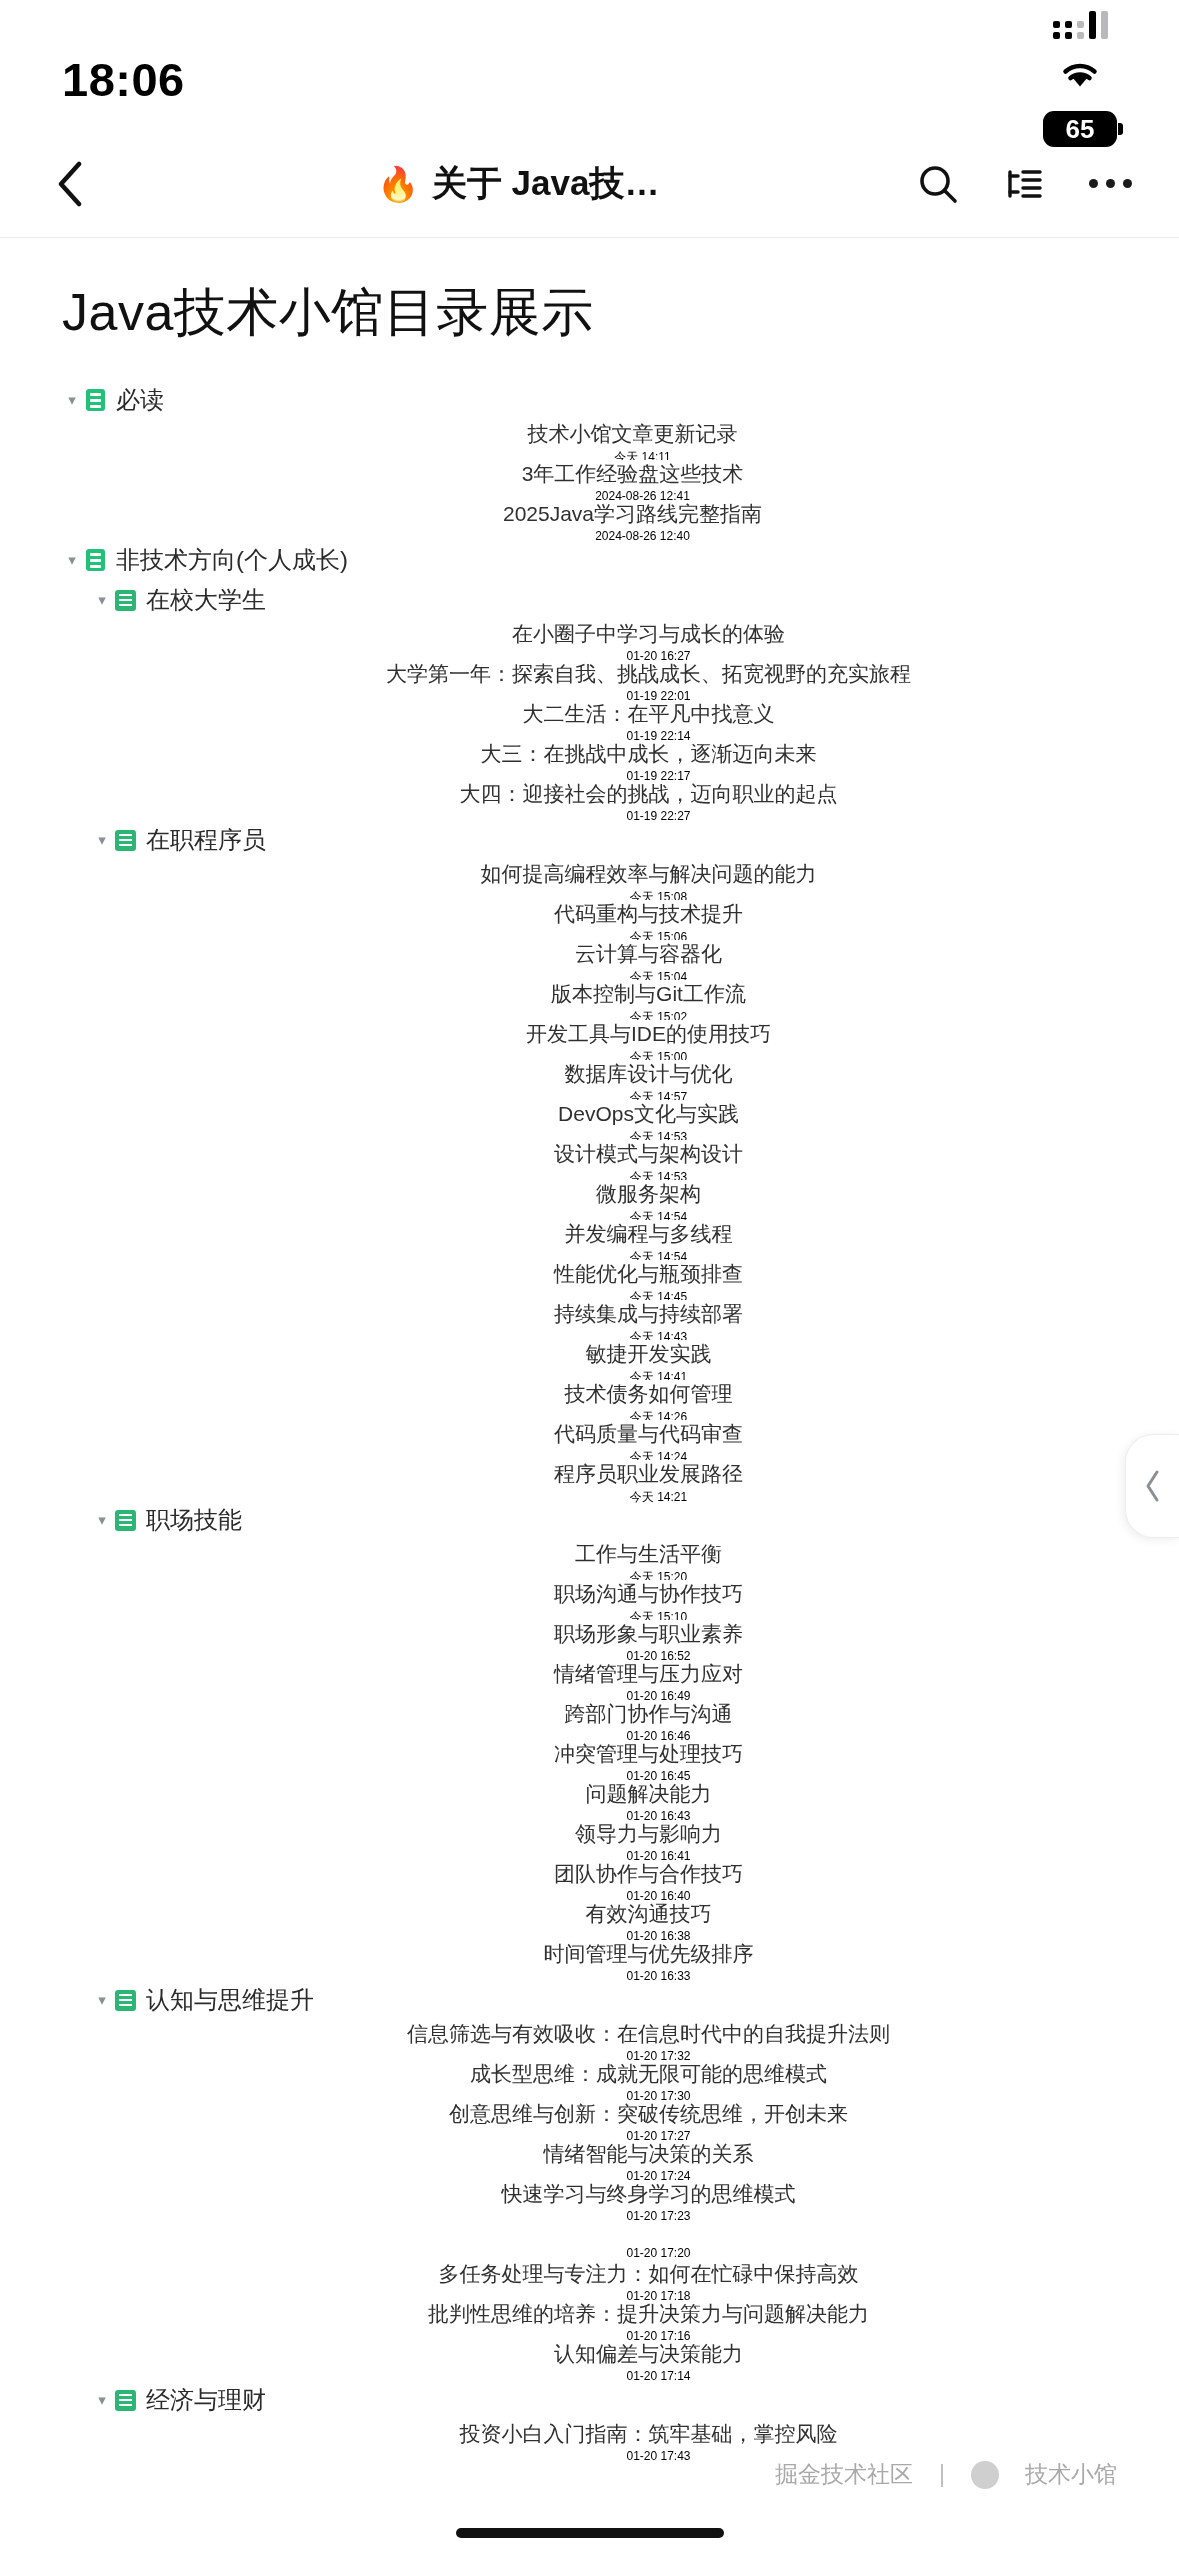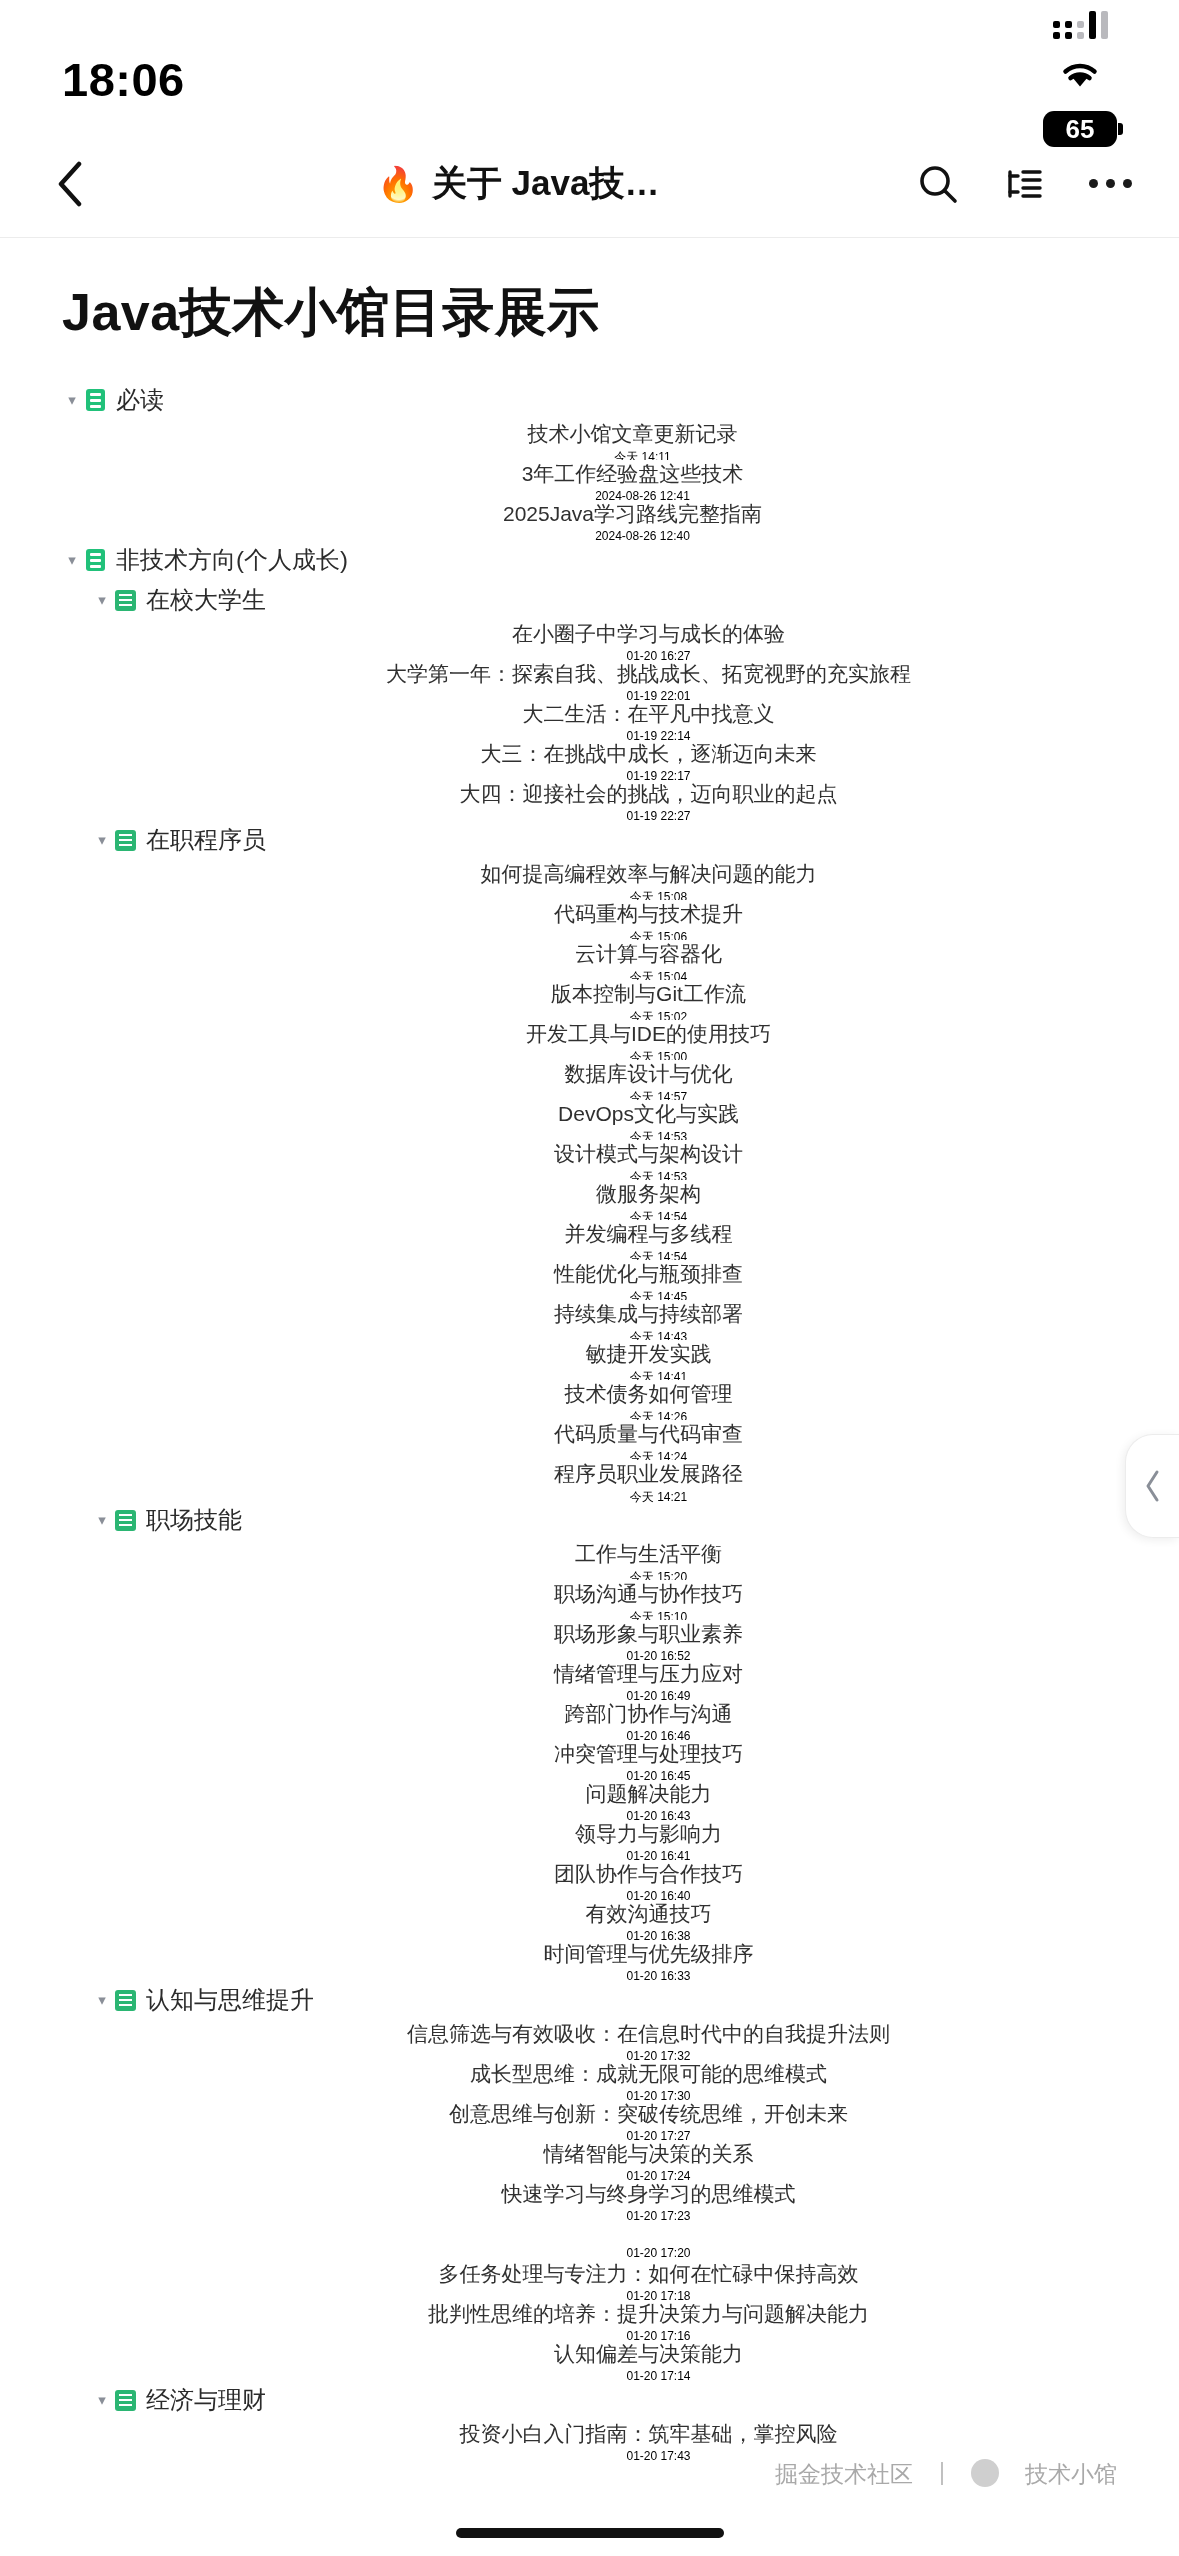--- a/index.html
+++ b/index.html
@@ -106,21 +106,21 @@
 
   
   .content {
     flex: 1 1 auto;
     overflow: hidden;
     position: relative;
     padding: 0 0 0 0;
   }
   .page-title {
     font-size: 52px;
-    font-weight: 700;
+    font-weight: 400;
     color: #111;
     padding: 40px 0 32px 62px;
     letter-spacing: 0.5px;
   }
 
   .tree { padding: 0 44px 0 62px; }
 
   .row {
     display: flex;
     align-items: center;
@@ -216,20 +216,21 @@
     display: flex; align-items: center; justify-content: center;
   }
   .side-handle svg { display: block; }
 
   
   .watermark {
     position: absolute;
     right: 62px;
     bottom: 66px;
     display: flex;
+    align-items: center;
     gap: 26px;
     font-size: 23px;
     color: #a9a9a9;
     z-index: 5;
   }
   .wm-avatar {
     width: 28px; height: 28px;
     border-radius: 50%;
     background: #cfcfcf;
   }

